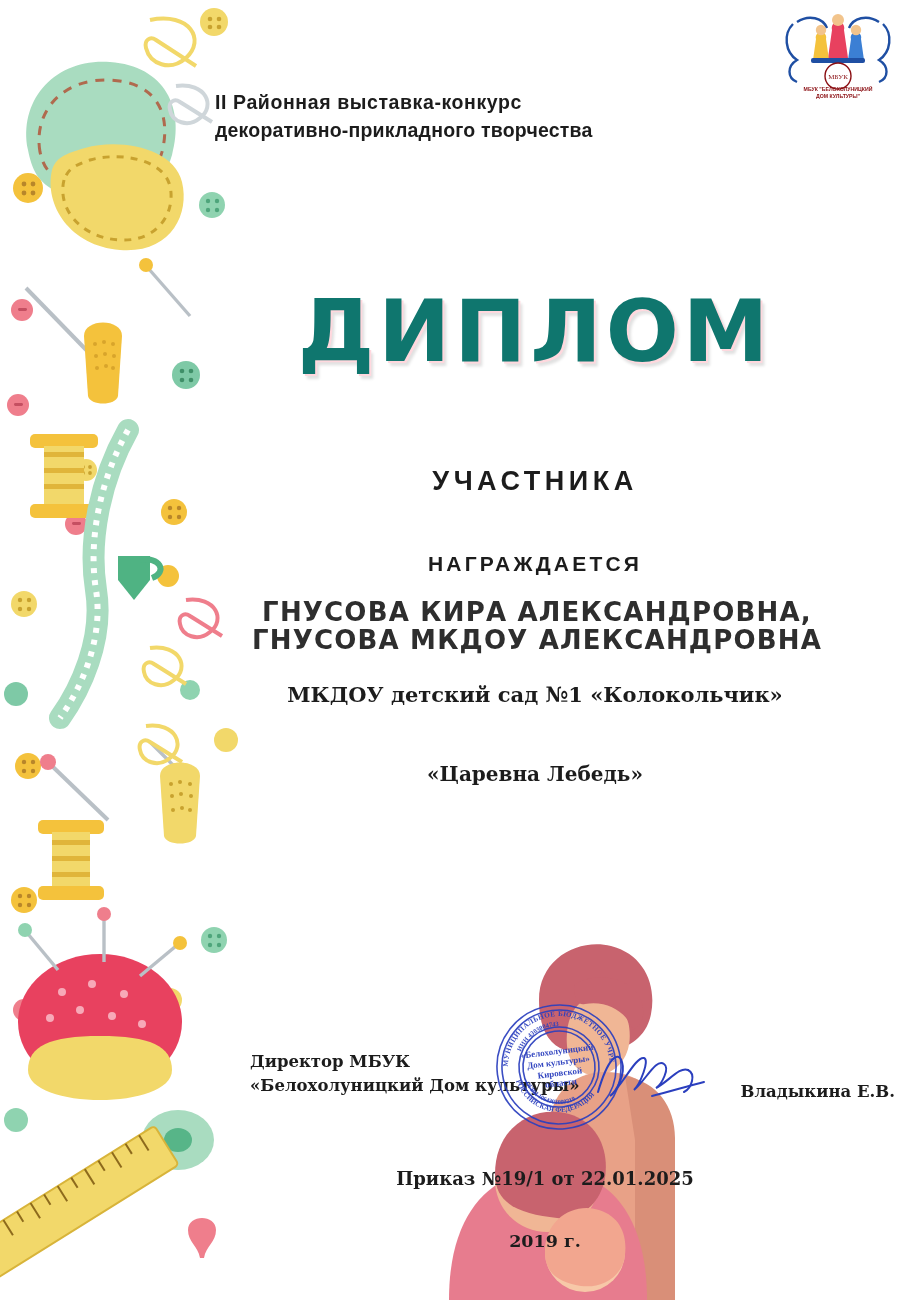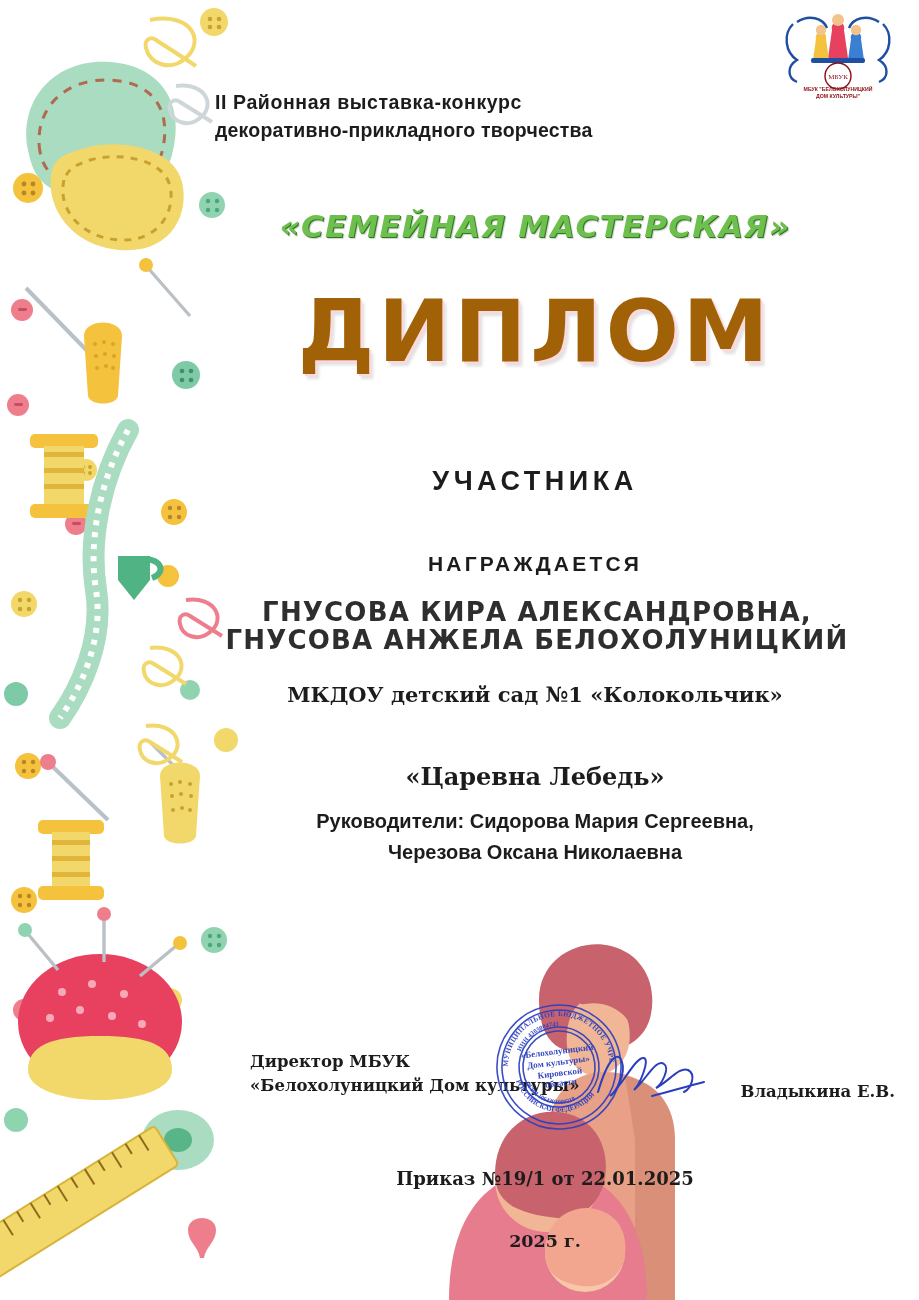--- a/index.html
+++ b/index.html
@@ -88,21 +88,21 @@
 
   .diplom {
     position: absolute;
     top: 288px;
     left: 0;
     width: 640px;
     text-align: center;
     font-family: "DejaVu Sans", sans-serif;
     font-size: 86px;
     font-weight: bold;
-    color: #a16207;
+    color: #0f766e;
     letter-spacing: 4px;
     line-height: 1;
     text-shadow: 2px 2px 0 #ffd8de, 4px 5px 3px rgba(0,0,0,0.12);
   }
 
   .subtitle {
     position: absolute;
     top: 466px;
     left: 0;
     width: 640px;
@@ -163,21 +163,21 @@
     color: #1c1c1c;
   }
 
   .work-title {
     position: absolute;
     top: 762px;
     left: 0;
     width: 640px;
     text-align: center;
     font-family: "DejaVu Serif", serif;
-    font-size: 24px;
+    font-size: 20px;
     font-weight: bold;
     color: #1c1c1c;
   }
 
   .leaders {
     position: absolute;
     top: 806px;
     left: 0;
     width: 640px;
     text-align: center;
@@ -527,53 +527,48 @@
     </svg>
   </div>
 
   <div class="content">
 
     <div class="header-lines">
       <div class="l1">II  Районная выставка-конкурс</div>
       <div class="l2">декоративно-прикладного творчества</div>
     </div>
 
-    <div class="title-green">«СЕМЕЙНАЯ МАСТЕРСКАЯ»</div>
 
     <div class="diplom">ДИПЛОМ</div>
 
     <div class="subtitle">УЧАСТНИКА</div>
 
     <div class="awarded">НАГРАЖДАЕТСЯ</div>
 
     <div class="names">
       <div>ГНУСОВА КИРА АЛЕКСАНДРОВНА,</div>
-      <div>ГНУСОВА АНЖЕЛА БЕЛОХОЛУНИЦКИЙ</div>
+      <div>ГНУСОВА МКДОУ АЛЕКСАНДРОВНА</div>
     </div>
 
     <div class="org">МКДОУ детский сад №1 «Колокольчик»</div>
 
 
     <div class="work-title">«Царевна Лебедь»</div>
 
-    <div class="leaders">
-      <div>Руководители: Сидорова Мария Сергеевна,</div>
-      <div>Черезова Оксана Николаевна</div>
-    </div>
 
     <div class="signature-block">
       <div>Директор МБУК</div>
       <div>«Белохолуницкий Дом культуры»</div>
       <div class="sig-name">Владыкина Е.В.</div>
     </div>
 
     <div class="order">Приказ №19/1 от 22.01.2025</div>
 
     <div class="city">
-      <div>2025 г.</div>
+      <div>2019 г.</div>
     </div>
   </div>
 
   <div class="handsign">
     <svg width="130" height="70" viewBox="0 0 130 70" xmlns="http://www.w3.org/2000/svg">
       <g fill="none" stroke="#2b3fbe" stroke-width="2" stroke-linecap="round">
         <path d="M6 52 C16 18 26 10 30 22 C34 34 24 52 18 56 C30 46 44 16 52 18 C58 20 48 44 42 50 C54 40 64 18 72 24 C78 28 70 44 64 48 C76 42 88 26 96 30"></path>
         <path d="M60 56 C76 52 96 46 112 42"></path>
         <path d="M96 30 C104 34 100 48 92 52"></path>
       </g>

